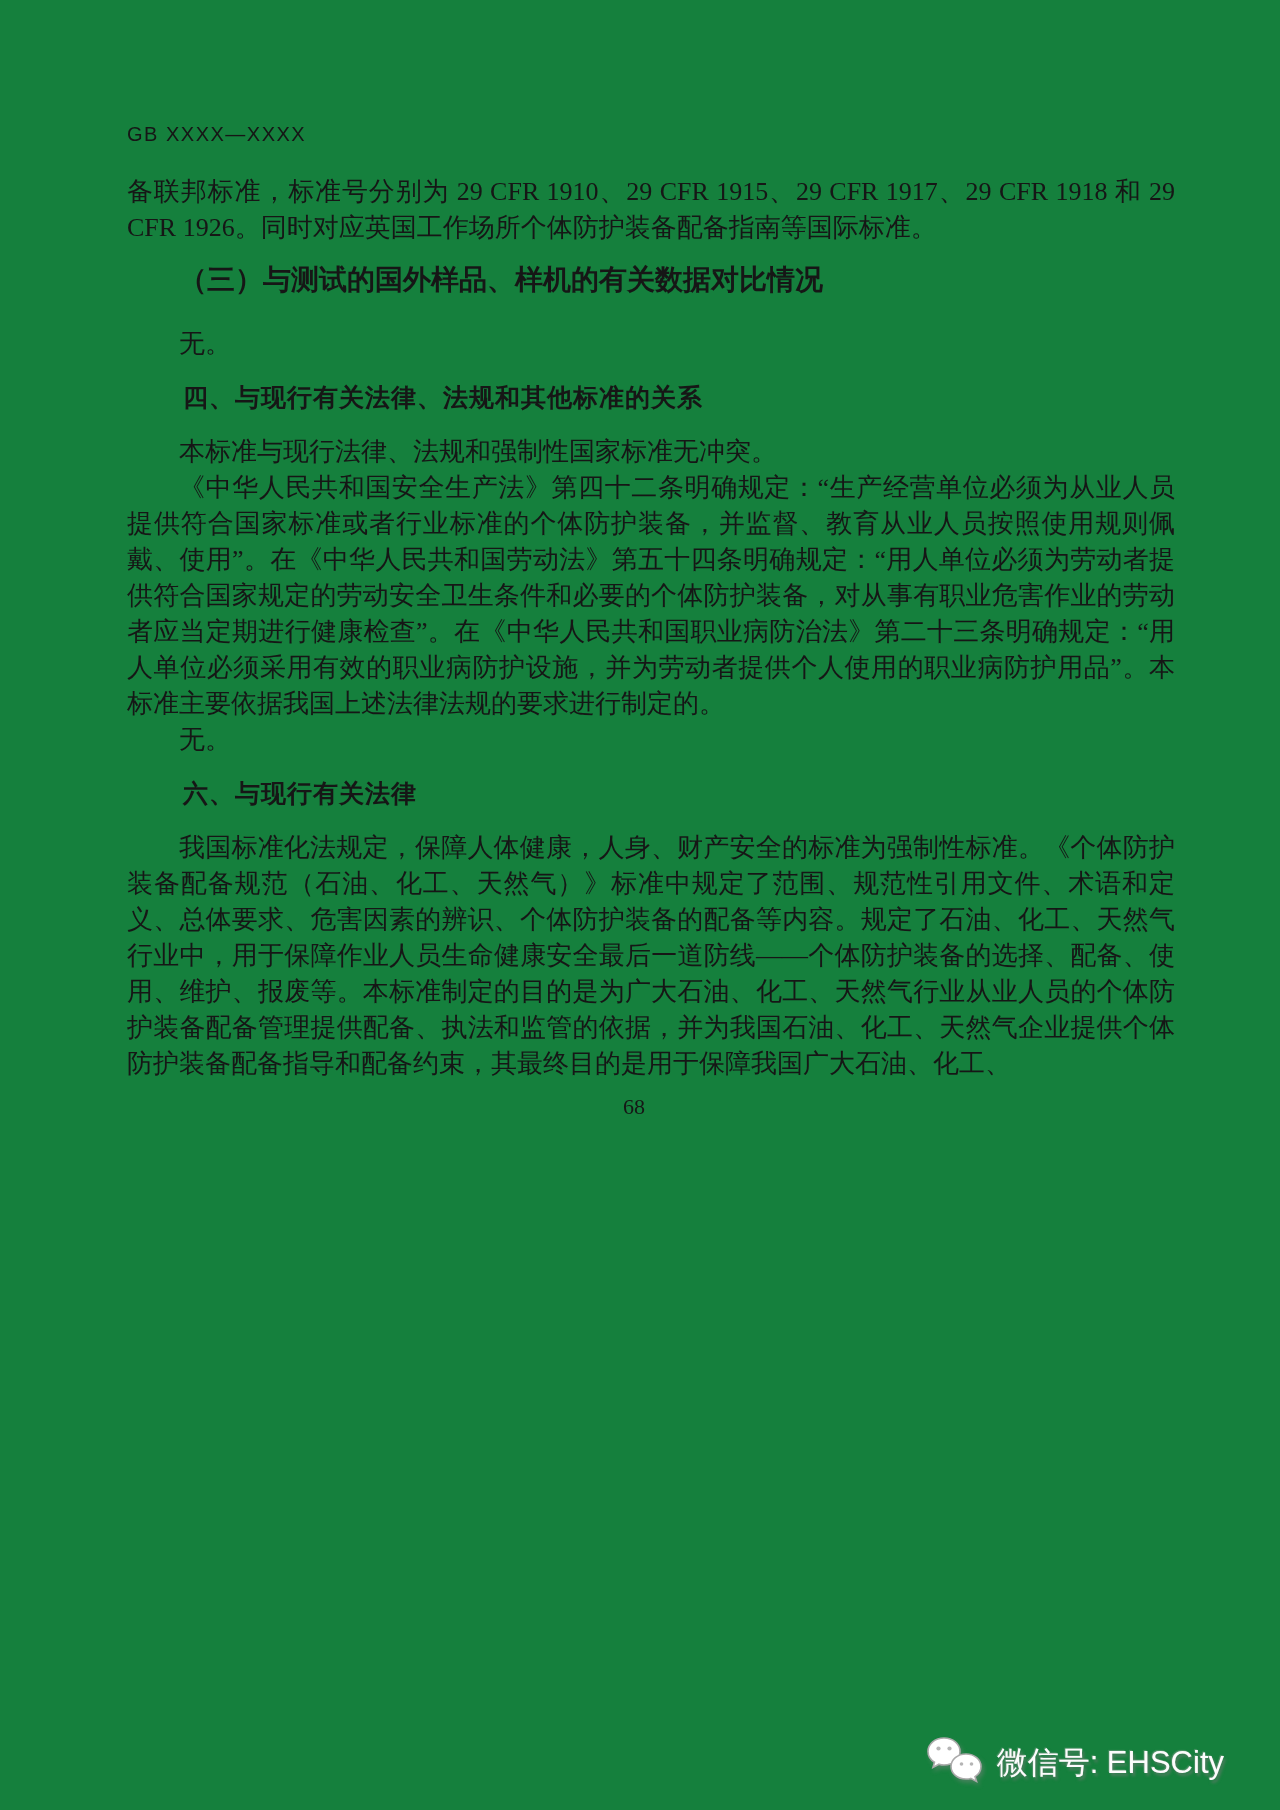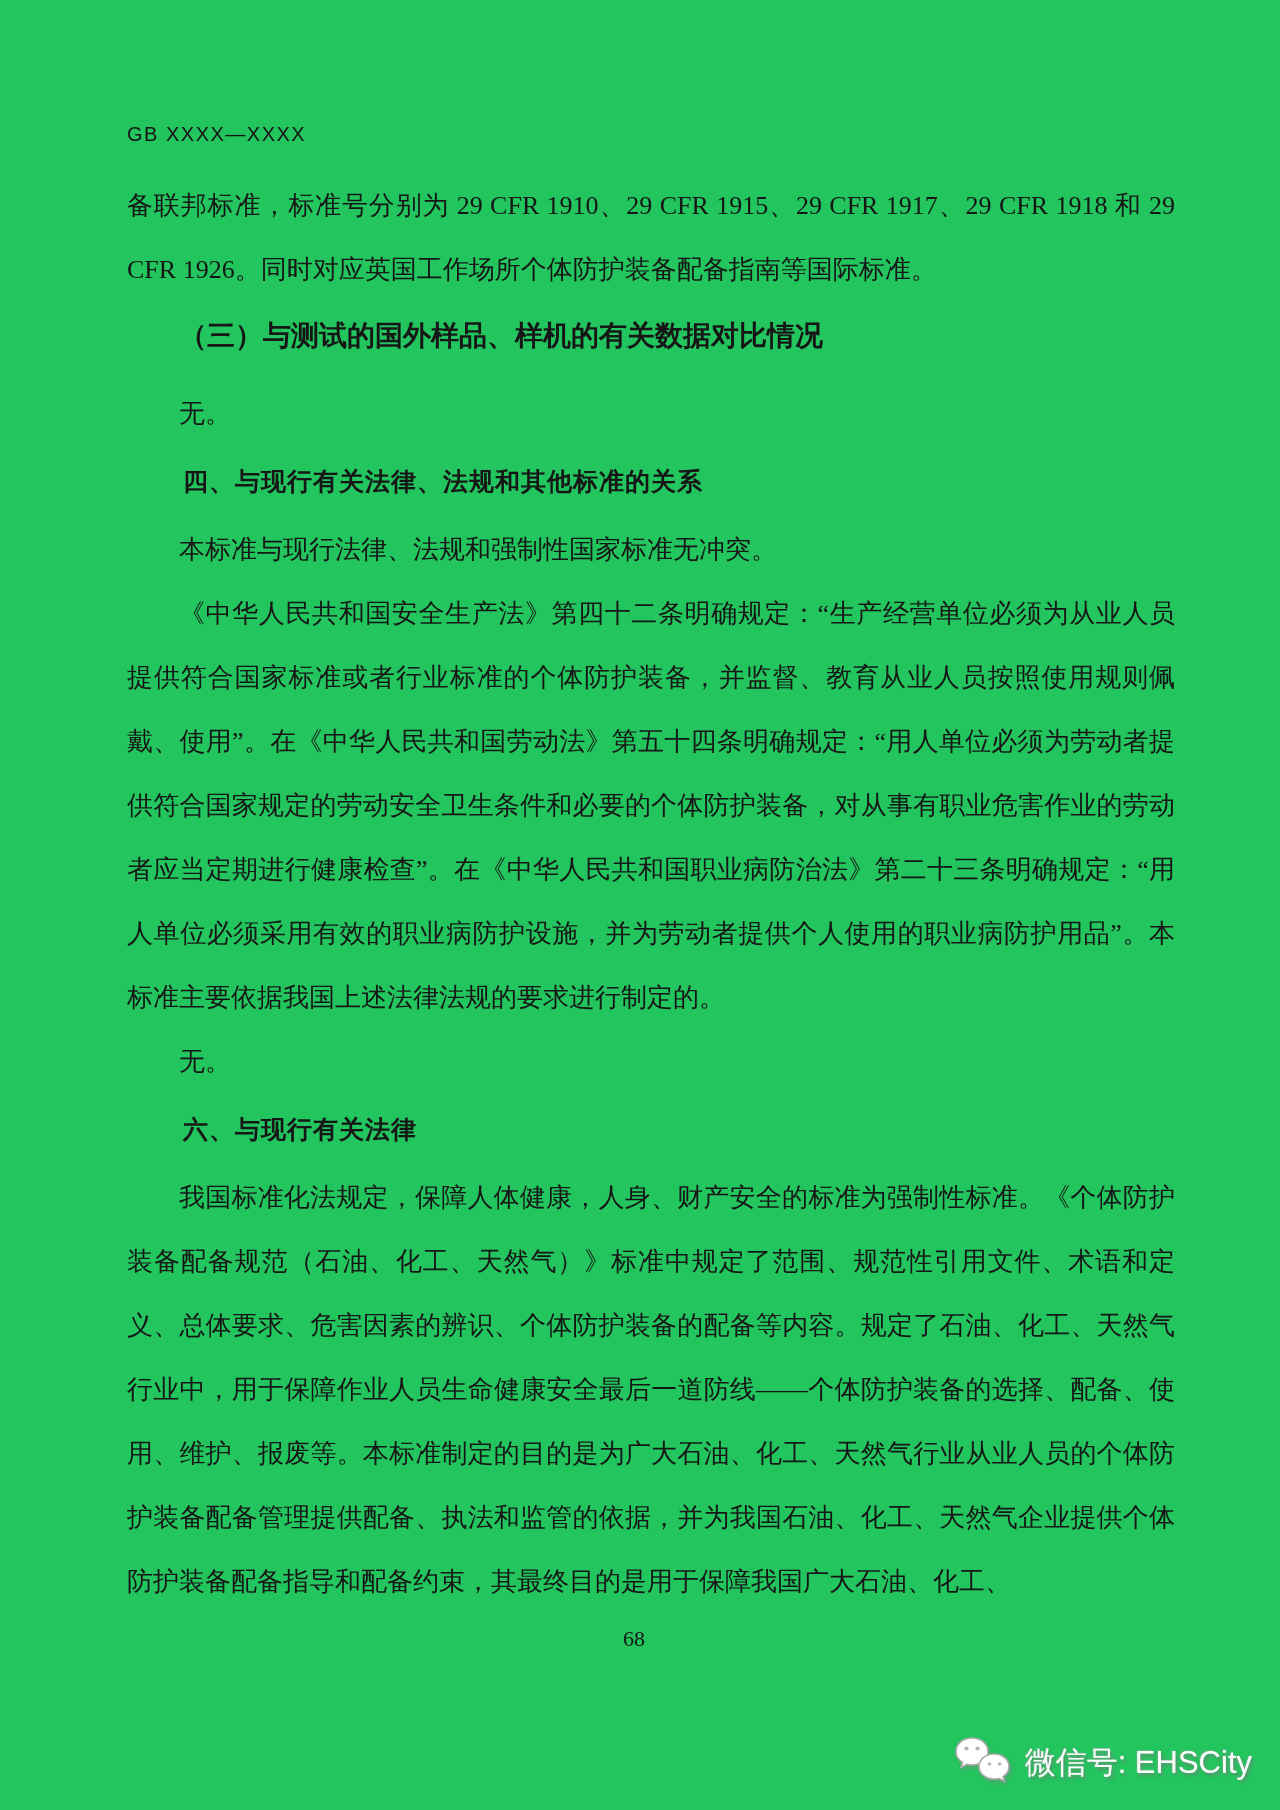--- a/index.html
+++ b/index.html
@@ -8,31 +8,31 @@
     background:#ffffff;
     position:relative;
     font-family:"Liberation Serif","DejaVu Serif",serif;
     color:#161616;
     overflow:hidden;
   }
   .page {
     position:absolute; inset:0;
     padding:120px 105px 0 127px;
     box-sizing:border-box;
-    background:#22c55e;
+    background:#15803d;
   }
   .gb-header {
     font-family:"Liberation Sans","DejaVu Sans",sans-serif;
     font-size:20px; line-height:28px;
     letter-spacing:1.5px;
     font-weight:500;
     margin:0 0 26px 0;
   }
   p.body {
-    font-size:26px; line-height:64px;
+    font-size:26px; line-height:36px;
     margin:0;
     text-align:justify;
     font-family:Liberation Serif, serif;
   }
   p.indent { text-indent:2em; }
   h2.sec {
     font-family:"Liberation Sans","DejaVu Sans",sans-serif;
     font-size:25px; line-height:46px;
     font-weight:700;
     margin:12px 0 14px 56px;
@@ -45,21 +45,21 @@
     margin:12px 0 24px 52px;
   }
   .page-number {
     font-size:22px; line-height:26px;
     text-align:center;
     margin-top:12px;
     padding-right:34px;
   }
   .watermark {
     position:absolute;
-    right:28px; bottom:18px;
+    right:56px; bottom:18px;
     display:flex; align-items:center; gap:10px;
   }
   .wm-text {
     font-family:"Liberation Sans","DejaVu Sans",sans-serif;
     font-size:31px;
     color:#fcfcfc;
     text-shadow:2px 3px 3px rgba(120,120,120,0.60),
                 -1px -1px 1px rgba(175,175,175,0.35),
                 0 0 1px rgba(190,190,190,0.45);
     white-space:nowrap;

